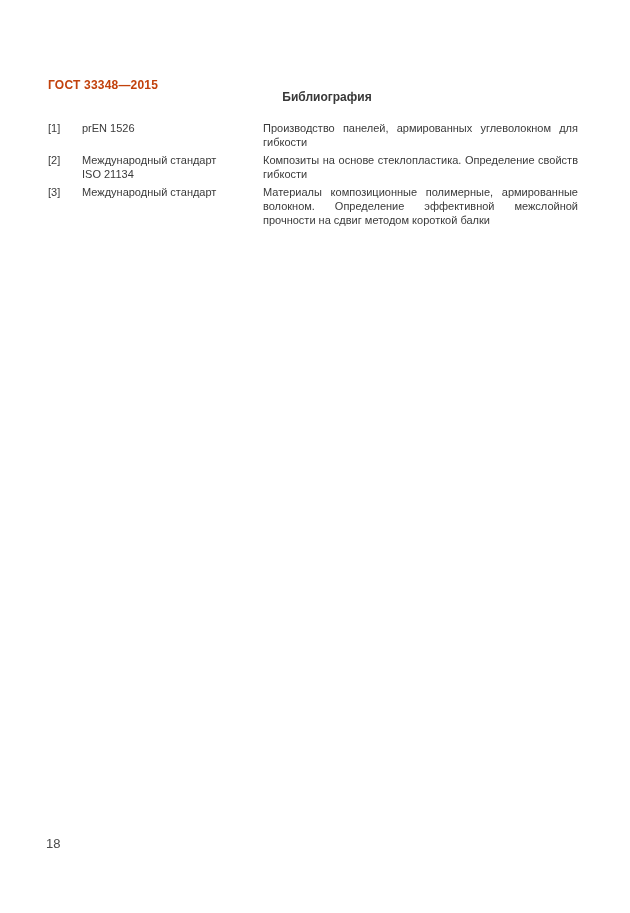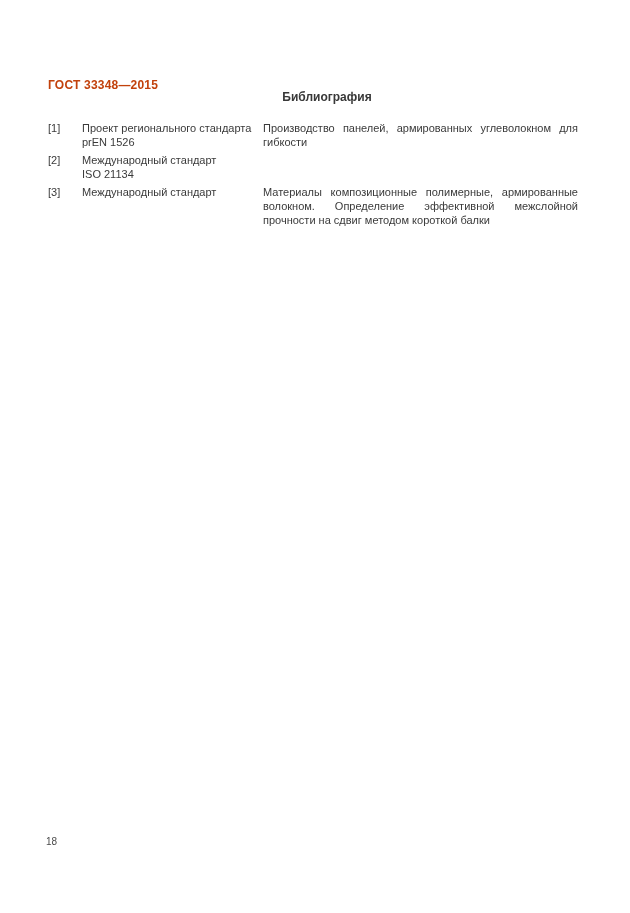--- a/index.html
+++ b/index.html
@@ -57,50 +57,50 @@
     color: #3a3a3a;
   }
   .bib-desc {
     text-align: justify;
     color: #3a3a3a;
   }
   .page-number {
     position: absolute;
     left: 46px;
     top: 836px;
-    font-size: 10px;
+    font-size: 13px;
     color: #4a4a4a;
   }
 </style>
 </head>
 <body>
 
 <div class="page">
 
   <div class="doc-header">ГОСТ 33348—2015</div>
 
   <div class="doc-title">Библиография</div>
 
   <div class="bib-list">
 
     <div class="bib-entry">
       <div class="bib-ref">[1]</div>
       <div class="bib-source">
-        <div>Проект регионального стандарта</div>
         <div>prEN 1526</div>
       </div>
       <div class="bib-desc">Производство панелей, армированных углеволокном для гибкости</div>
     </div>
 
     <div class="bib-entry">
       <div class="bib-ref">[2]</div>
       <div class="bib-source">
         <div>Международный стандарт</div>
         <div>ISO 21134</div>
       </div>
+      <div class="bib-desc">Композиты на основе стеклопластика. Определение свойств гибкости</div>
     </div>
 
     <div class="bib-entry">
       <div class="bib-ref">[3]</div>
       <div class="bib-source">
         <div>Международный стандарт</div>
       </div>
       <div class="bib-desc">Материалы композиционные полимерные, армированные волокном. Определение эффективной межслойной прочности на сдвиг методом короткой балки</div>
     </div>
 

